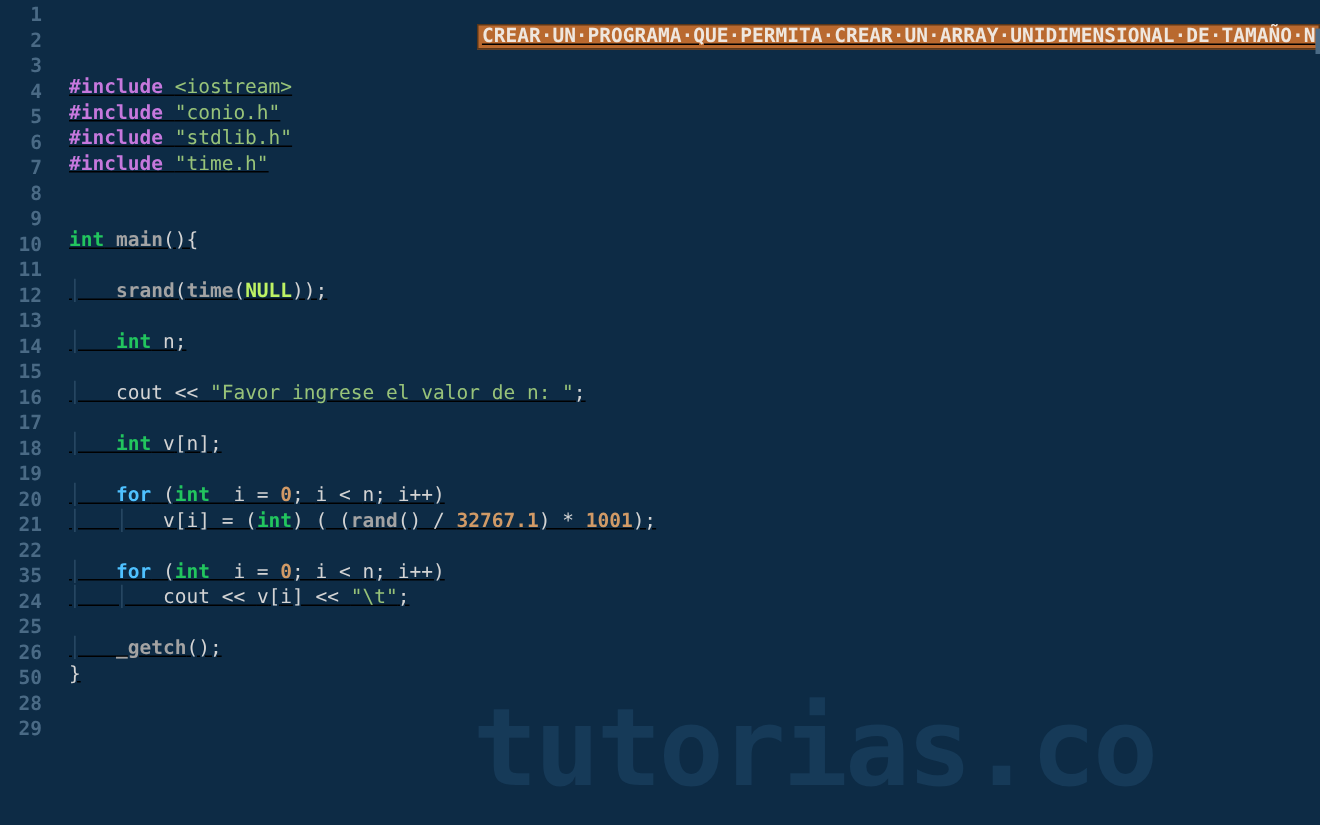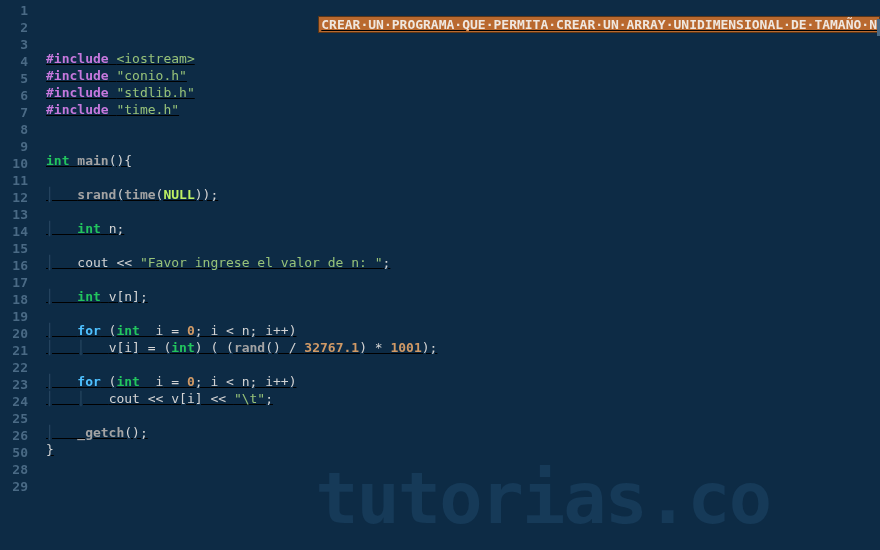--- a/index.html
+++ b/index.html
@@ -94,21 +94,21 @@
     <div>13</div>
     <div>14</div>
     <div>15</div>
     <div>16</div>
     <div>17</div>
     <div>18</div>
     <div>19</div>
     <div>20</div>
     <div>21</div>
     <div>22</div>
-    <div>23</div>
+    <div>35</div>
     <div>24</div>
     <div>25</div>
     <div>26</div>
     <div>50</div>
     <div>28</div>
     <div>29</div>
   </div>
   <div class="code">
     <div class="line" style="text-align:right;padding-right:0"><span class="hl-comment-box"><span>CREAR·UN·PROGRAMA·QUE·PERMITA·CREAR·UN·ARRAY·UNIDIMENSIONAL·DE·TAMAÑO·N</span></span></div>
     <div class="line"></div>

